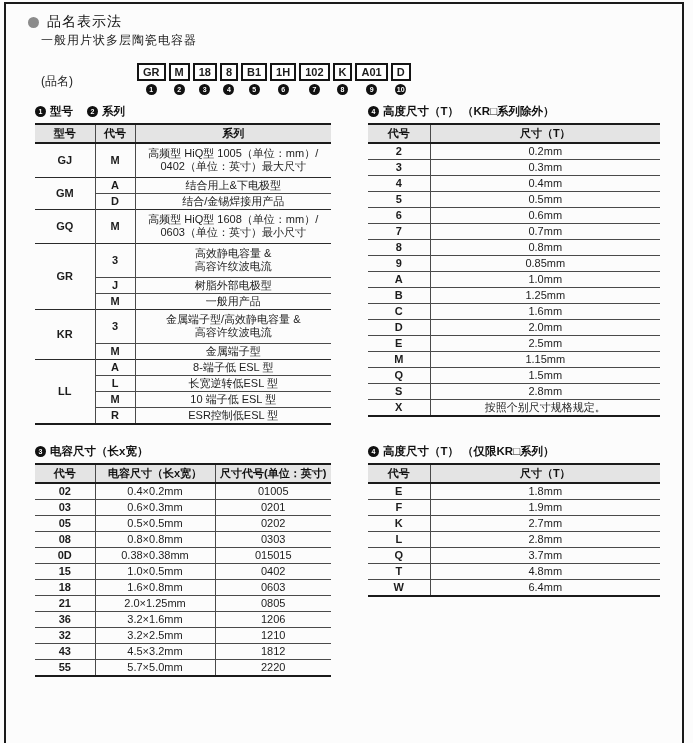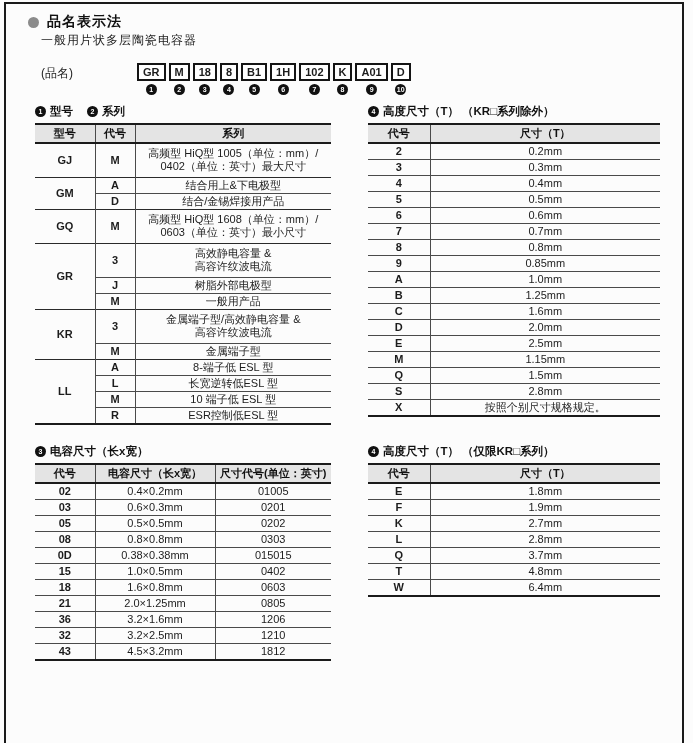--- a/index.html
+++ b/index.html
@@ -5,26 +5,26 @@
   * { margin:0; padding:0; box-sizing:border-box; }
   html,body { background:#ffffff; }
   body { font-family:"Liberation Sans", sans-serif; color:#1c1c1c; }
   .page { position:relative; width:693px; height:743px; background:#fcfcfc; overflow:hidden; }
   .page-border { position:absolute; left:4px; top:2px; width:680px; height:800px;
                  border:2px solid #1a1a1a; pointer-events:none; }
 
   
   .hdr { position:absolute; left:28px; top:13px; display:flex; align-items:center; gap:8px; }
   .bullet { width:11px; height:11px; border-radius:50%; background:#8b8b8b; flex:0 0 auto; }
-  .title { font-size:14px; font-weight:700; letter-spacing:1px; color:#111; }
+  .title { font-size:14px; font-weight:400; letter-spacing:1px; color:#111; }
   .subtitle { position:absolute; left:41px; top:32px; font-size:12px; letter-spacing:1px; color:#222; }
 
   
   .part-row { position:absolute; left:41px; top:63px; display:flex; align-items:flex-start; }
-  .part-label { width:96px; font-size:12px; padding-top:2px; color:#222; }
+  .part-label { width:96px; font-size:12px; padding-top:2px; color:#222;margin-top:8px; }
   .segs { display:flex; align-items:flex-start; }
   .seg { display:inline-flex; flex-direction:column; align-items:center; margin-right:3px; }
   .box { border:2px solid #141414; background:#fff; font-weight:700; font-size:11px;
          height:18px; line-height:14px; padding:0 4px; min-width:16px; text-align:center;
          display:flex; align-items:center; justify-content:center; }
   .num { margin-top:3px; width:11px; height:11px; border-radius:50%; background:#111;
          color:#fff; font-size:7px; font-weight:700; display:flex; align-items:center;
          justify-content:center; }
 
   
@@ -358,20 +358,25 @@
           <tr>
             <td class="code">32</td>
             <td class="val">3.2×2.5mm</td>
             <td class="val">1210</td>
           </tr>
           <tr>
             <td class="code">43</td>
             <td class="val">4.5×3.2mm</td>
             <td class="val">1812</td>
           </tr>
+          <tr>
+            <td class="code">55</td>
+            <td class="val">5.7×5.0mm</td>
+            <td class="val">2220</td>
+          </tr>
         </tbody>
     </table>
   </div>
 
   <div class="sect sect-kr-height">
     <div class="tbl-title">
       <span class="circ">4</span>
       <span>高度尺寸（T）</span>
       <span>（仅限KR□系列）</span>
     </div>

